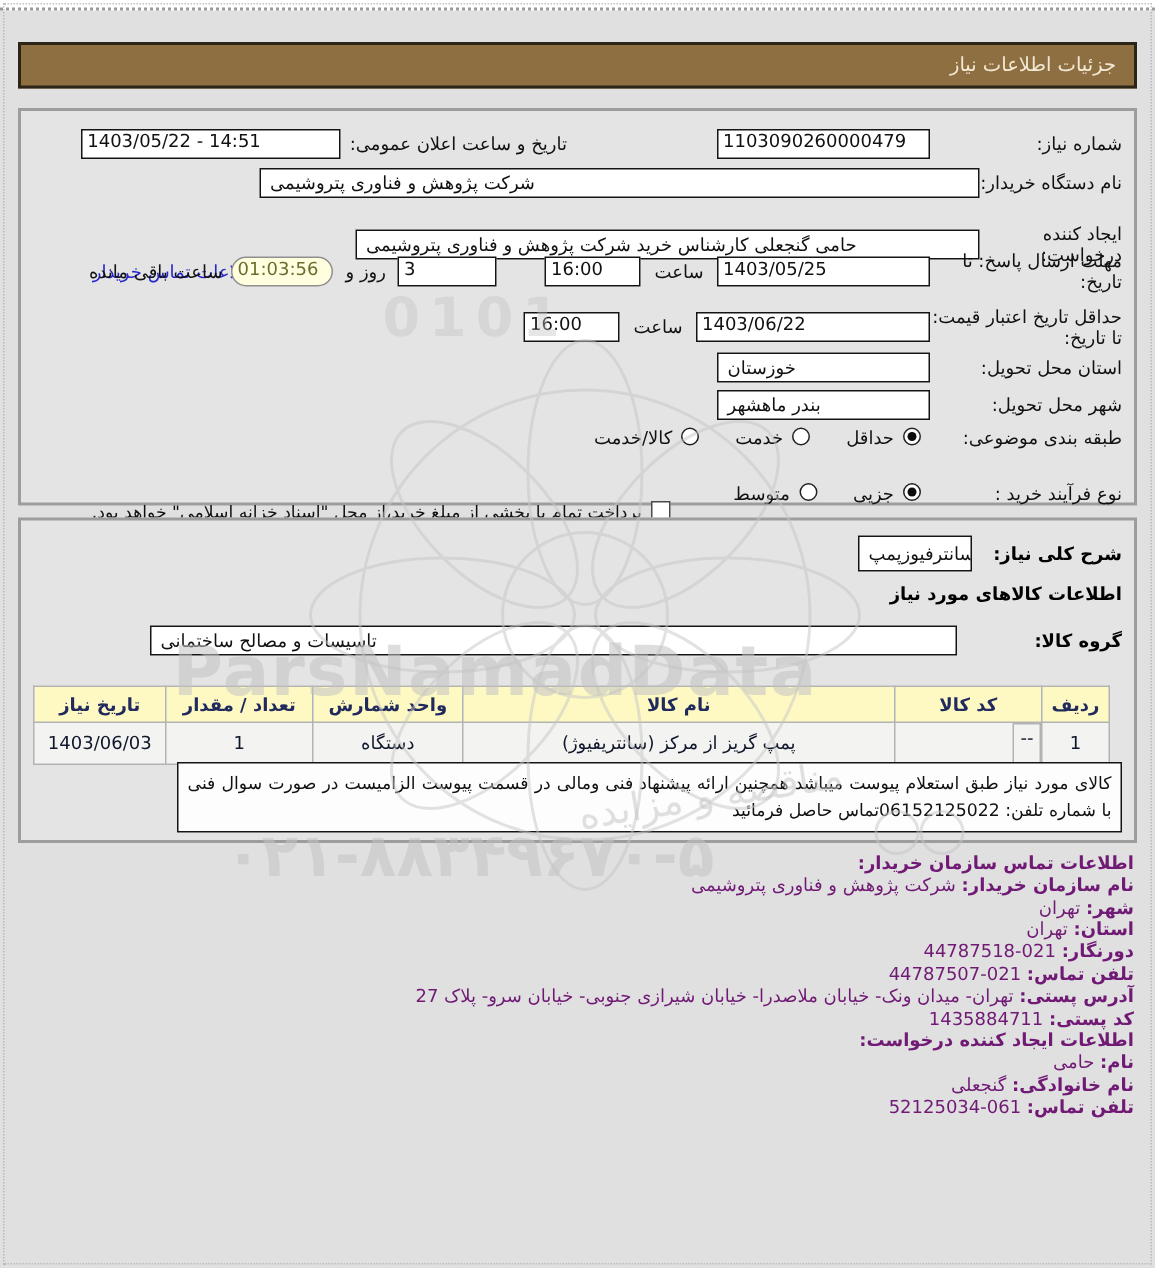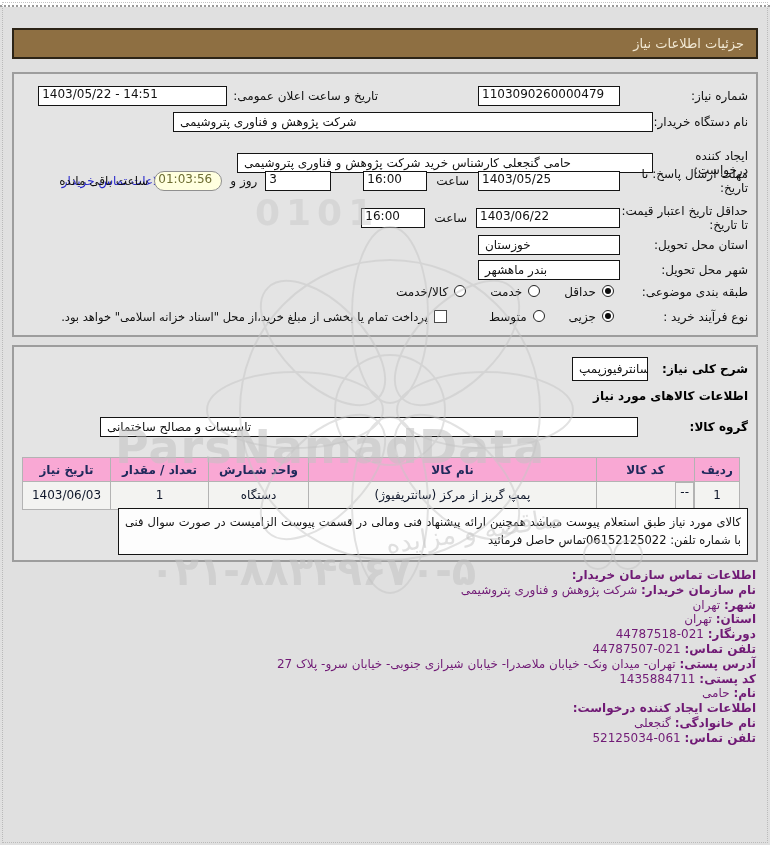--- a/index.html
+++ b/index.html
@@ -53,21 +53,21 @@
   .b { font-weight:bold; }
   .descbox { width:76px; height:24px; }
   .groupbox { width:538px; height:20px; }
 
   table.goods {
     position:absolute; top:110px; right:16px;
     border-collapse:collapse; table-layout:fixed;
     font-size:12px; background:#f3f3f1;
   }
   table.goods th, table.goods td { border:1px solid #b3b3b3; padding:2px 4px; text-align:center; overflow:hidden; white-space:nowrap; }
-  table.goods th { background:#f9a8d4; color:#202a5c; font-weight:bold; height:24px; }
+  table.goods th { background:#fef9c3; color:#202a5c; font-weight:bold; height:24px; }
   table.goods td { height:27px; color:#0f172a; }
 
   .notesrow { position:absolute; top:161px; right:8px; left:8px; display:flex; font-size:12px; }
   .noteslbl { width:88px; flex:none; font-weight:bold; line-height:1.35; padding-top:6px; }
   .notesbox {
     border:1px solid #141414; background:#fdfdfd;
     width:630px; height:47px; margin-left:auto;
     font-size:11.5px; line-height:1.6; padding:4px 6px; text-align:justify; color:#111;
   }
 
@@ -97,21 +97,21 @@
     <div class="titlebar">
       <span>جزئیات اطلاعات نیاز</span>
     </div>
 
     <div class="panel" id="panel1">
 
       <div class="p1row" style="top:12px;">
         <span class="lblcol">شماره نیاز:</span>
         <span class="ibox num" style="width:142px;">1103090260000479</span>
         <span class="lbl" style="margin-right:100px;">تاریخ و ساعت اعلان عمومی:</span>
-        <span class="ibox num" style="width:189px;margin-right:6px;" dir="ltr">1403/05/22 - 14:51</span>
+        <span class="ibox num" style="width:173px;margin-right:6px;" dir="ltr">1403/05/22 - 14:51</span>
       </div>
 
       <div class="p1row" style="top:38px;">
         <span class="lblcol-sm">نام دستگاه خریدار:</span>
         <span class="ibox rtltext" style="width:480px;">شرکت پژوهش و فناوری پتروشیمی</span>
       </div>
 
       <div class="p1row" style="top:64px;">
         <span class="lblcol-sm">ایجاد کننده درخواست:</span>
         <span class="ibox rtltext" style="width:416px;">حامی گنجعلی کارشناس خرید شرکت پژوهش و فناوری پتروشیمی</span>
@@ -124,21 +124,21 @@
         <span class="lbl" style="margin-right:9px;">ساعت</span>
         <span class="ibox num" style="width:64px;margin-right:9px;" dir="ltr">16:00</span>
         <span class="ibox num" style="width:66px;margin-right:32px;">3</span>
         <span class="lbl" style="margin-right:8px;">روز و</span>
         <span class="ibox num countdown" style="width:68px;margin-right:8px;border-radius:10px;" dir="ltr">01:03:56</span>
         <span class="lbl" style="margin-right:6px;">ساعت باقی مانده</span>
       </div>
 
       <div class="p1row" style="top:128px;height:32px;">
         <span class="lblcol">حداقل تاریخ اعتبار قیمت: تا تاریخ:</span>
-        <span class="ibox num" style="width:144px;" dir="ltr">1403/06/22</span>
+        <span class="ibox num" style="width:156px;" dir="ltr">1403/06/22</span>
         <span class="lbl" style="margin-right:9px;">ساعت</span>
         <span class="ibox num" style="width:64px;margin-right:9px;" dir="ltr">16:00</span>
       </div>
 
       <div class="p1row" style="top:161px;">
         <span class="lblcol">استان محل تحویل:</span>
         <span class="ibox rtltext" style="width:142px;">خوزستان</span>
       </div>
 
       <div class="p1row" style="top:186px;">
@@ -165,21 +165,21 @@
       <div class="p1row" style="top:236px;">
         <span class="lblcol">نوع فرآیند خرید :</span>
         <span class="opt" style="margin-right:6px;">
           <span class="radio sel"></span>
           <span>جزیی</span>
         </span>
         <span class="opt" style="margin-right:24px;">
           <span class="radio"></span>
           <span>متوسط</span>
         </span>
-        <span class="opt" style="margin-right:42px;font-size:11.5px;">
+        <span class="opt" style="margin-right:42px;font-size:11.5px;margin-top:24px;">
           <span class="chk"></span>
           <span>پرداخت تمام یا بخشی از مبلغ خرید،از محل "اسناد خزانه اسلامی" خواهد بود.</span>
         </span>
       </div>
     </div>
 
     <div class="panel" id="panel2">
 
       <div class="p2row" style="top:10px;">
         <span class="b" style="width:100px;flex:none;">شرح کلی نیاز:</span>
@@ -233,22 +233,22 @@
 
     <div id="contact">
       <div class="cline b">اطلاعات تماس سازمان خریدار:</div>
       <div class="cline"><b>نام سازمان خریدار:</b> <span>شرکت پژوهش و فناوری پتروشیمی</span></div>
       <div class="cline"><b>شهر:</b> <span>تهران</span></div>
       <div class="cline"><b>استان:</b> <span>تهران</span></div>
       <div class="cline"><b>دورنگار:</b> <span class="num">44787518-021</span></div>
       <div class="cline"><b>تلفن تماس:</b> <span class="num">44787507-021</span></div>
       <div class="cline"><b>آدرس پستی:</b> <span>تهران- میدان ونک- خیابان ملاصدرا- خیابان شیرازی جنوبی- خیابان سرو- پلاک 27</span></div>
       <div class="cline"><b>کد پستی:</b> <span class="num">1435884711</span></div>
+      <div class="cline b">اطلاعات ایجاد کننده درخواست:</div>
       <div class="cline"><b>نام:</b> <span>حامی</span></div>
-      <div class="cline b">اطلاعات ایجاد کننده درخواست:</div>
       <div class="cline"><b>نام خانوادگی:</b> <span>گنجعلی</span></div>
       <div class="cline"><b>تلفن تماس:</b> <span class="num">52125034-061</span></div>
     </div>
   </div>
 
   <div class="wm-frame"></div>
   <svg class="wm wm-svg" width="540" height="400" viewBox="0 0 540 400">
     <g fill="none" stroke="#c6c6c6" stroke-width="2">
       <circle cx="270" cy="215" r="150"></circle>
       <circle cx="270" cy="215" r="55"></circle>

